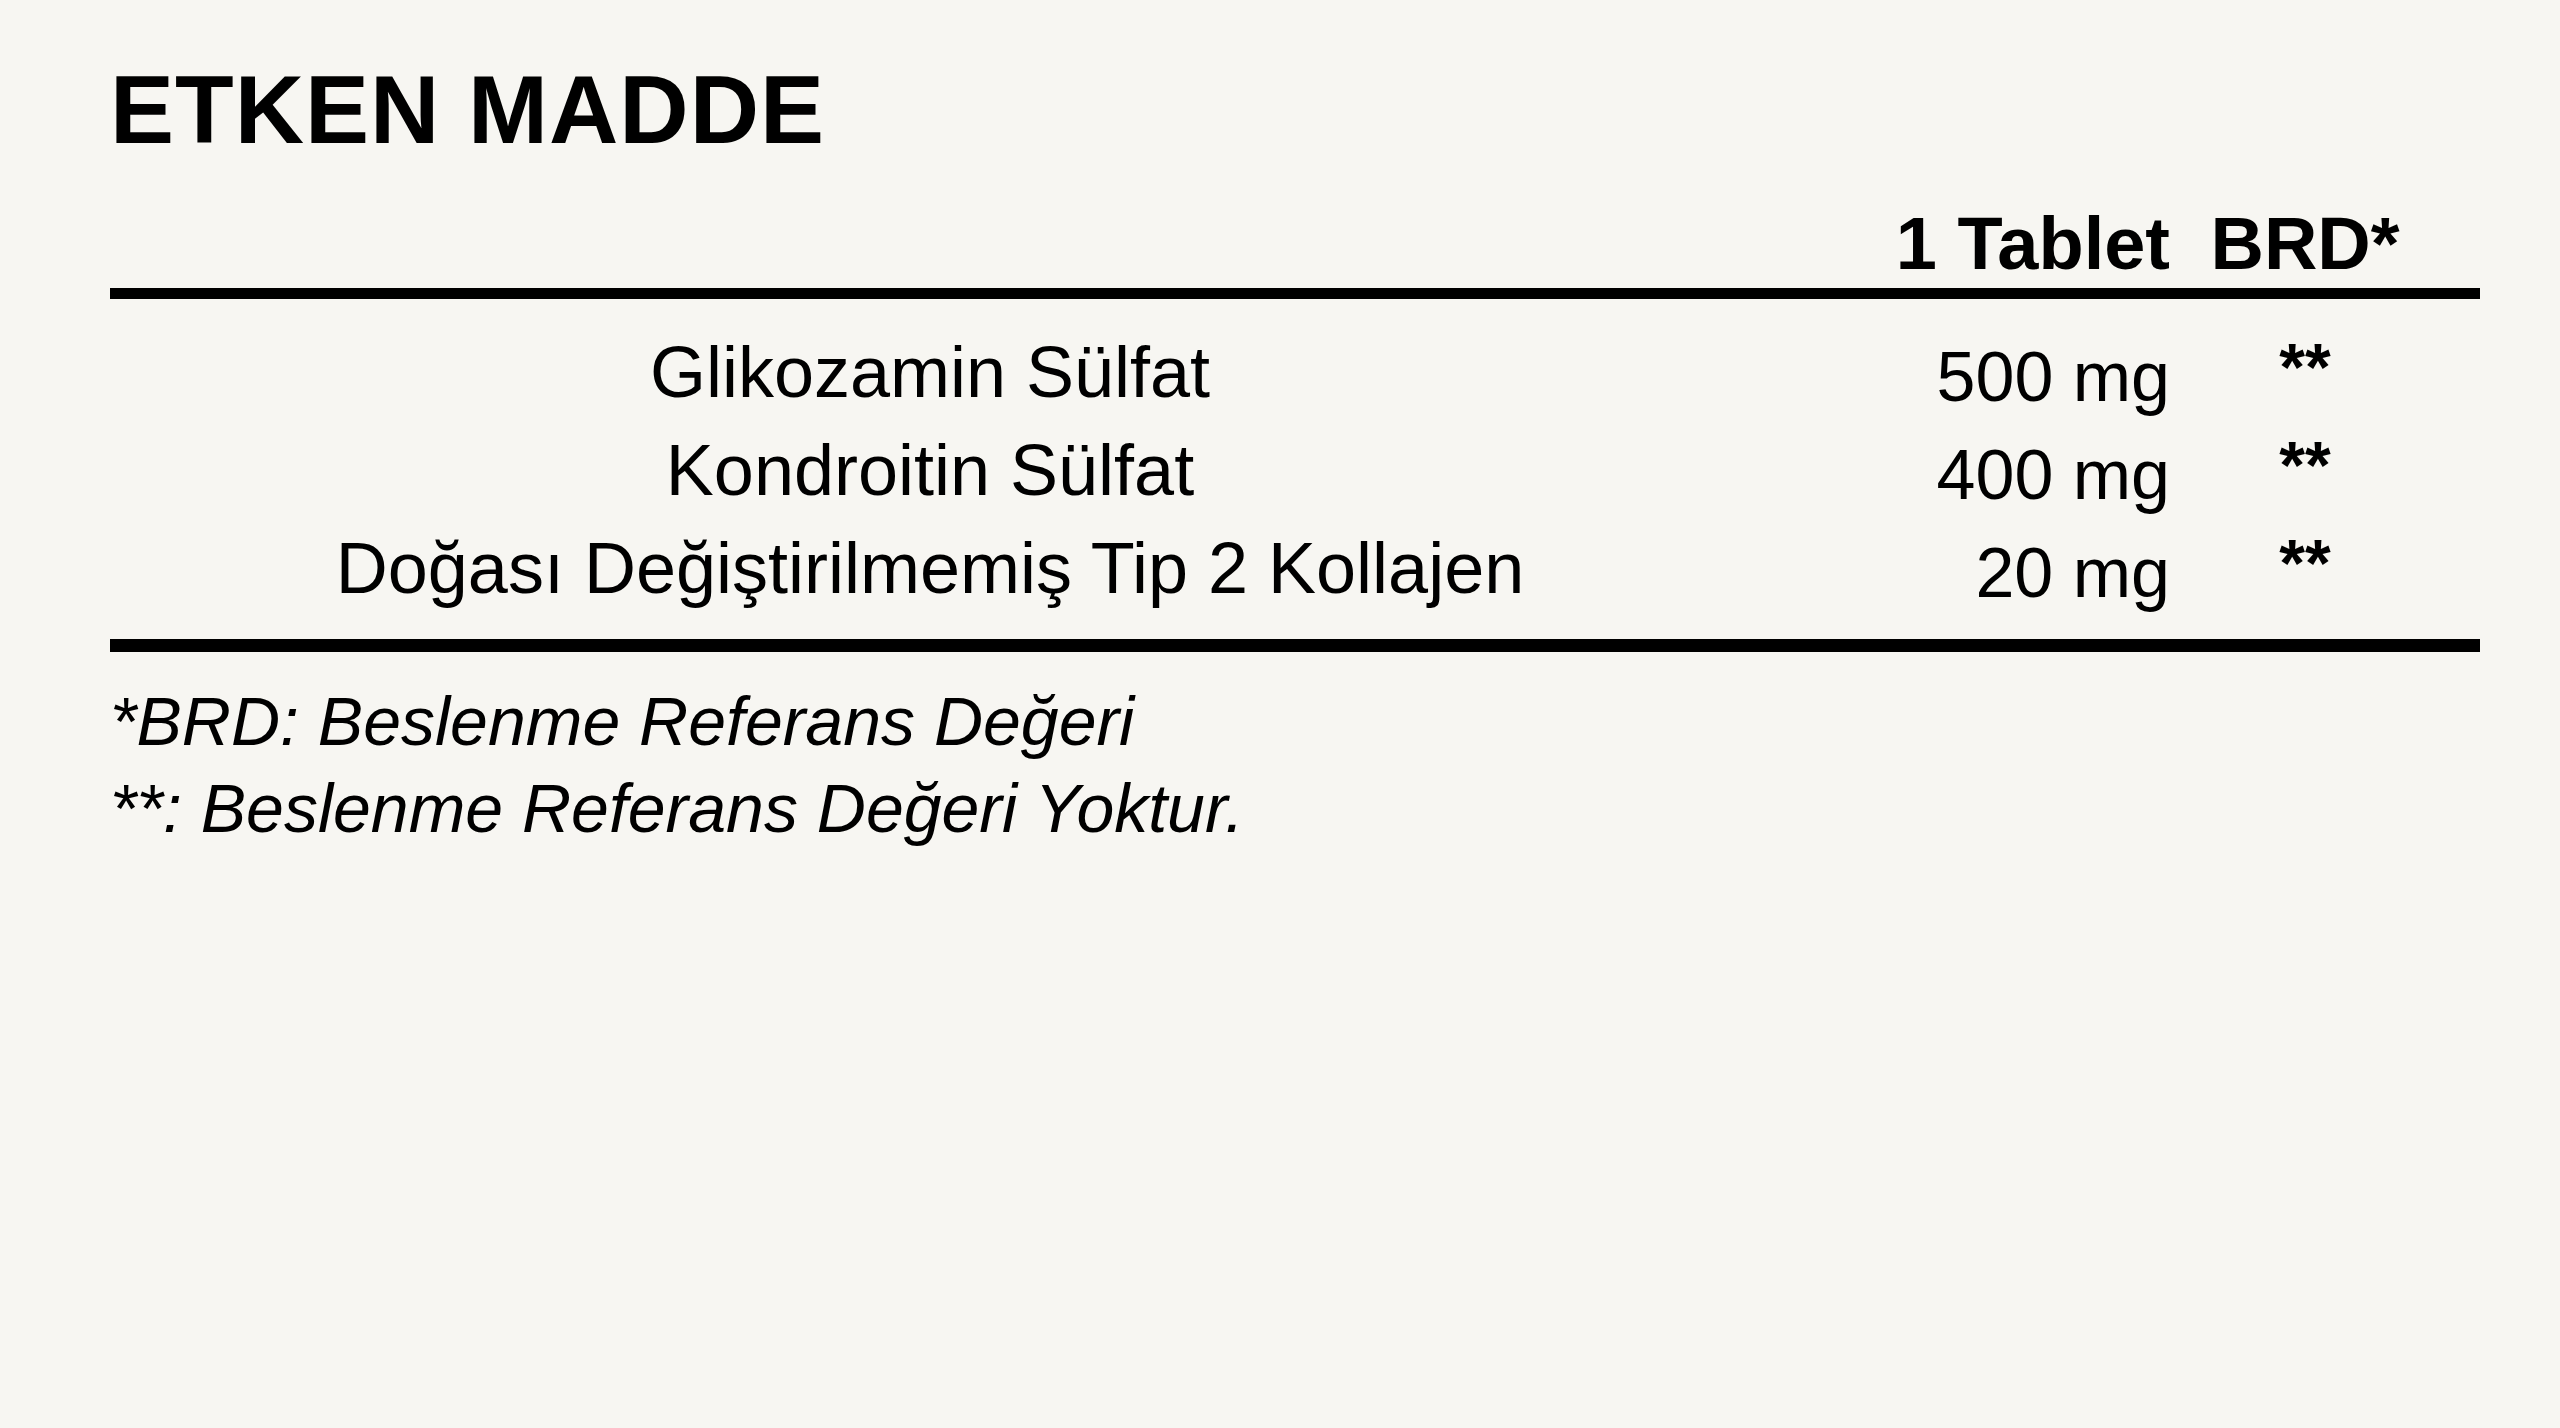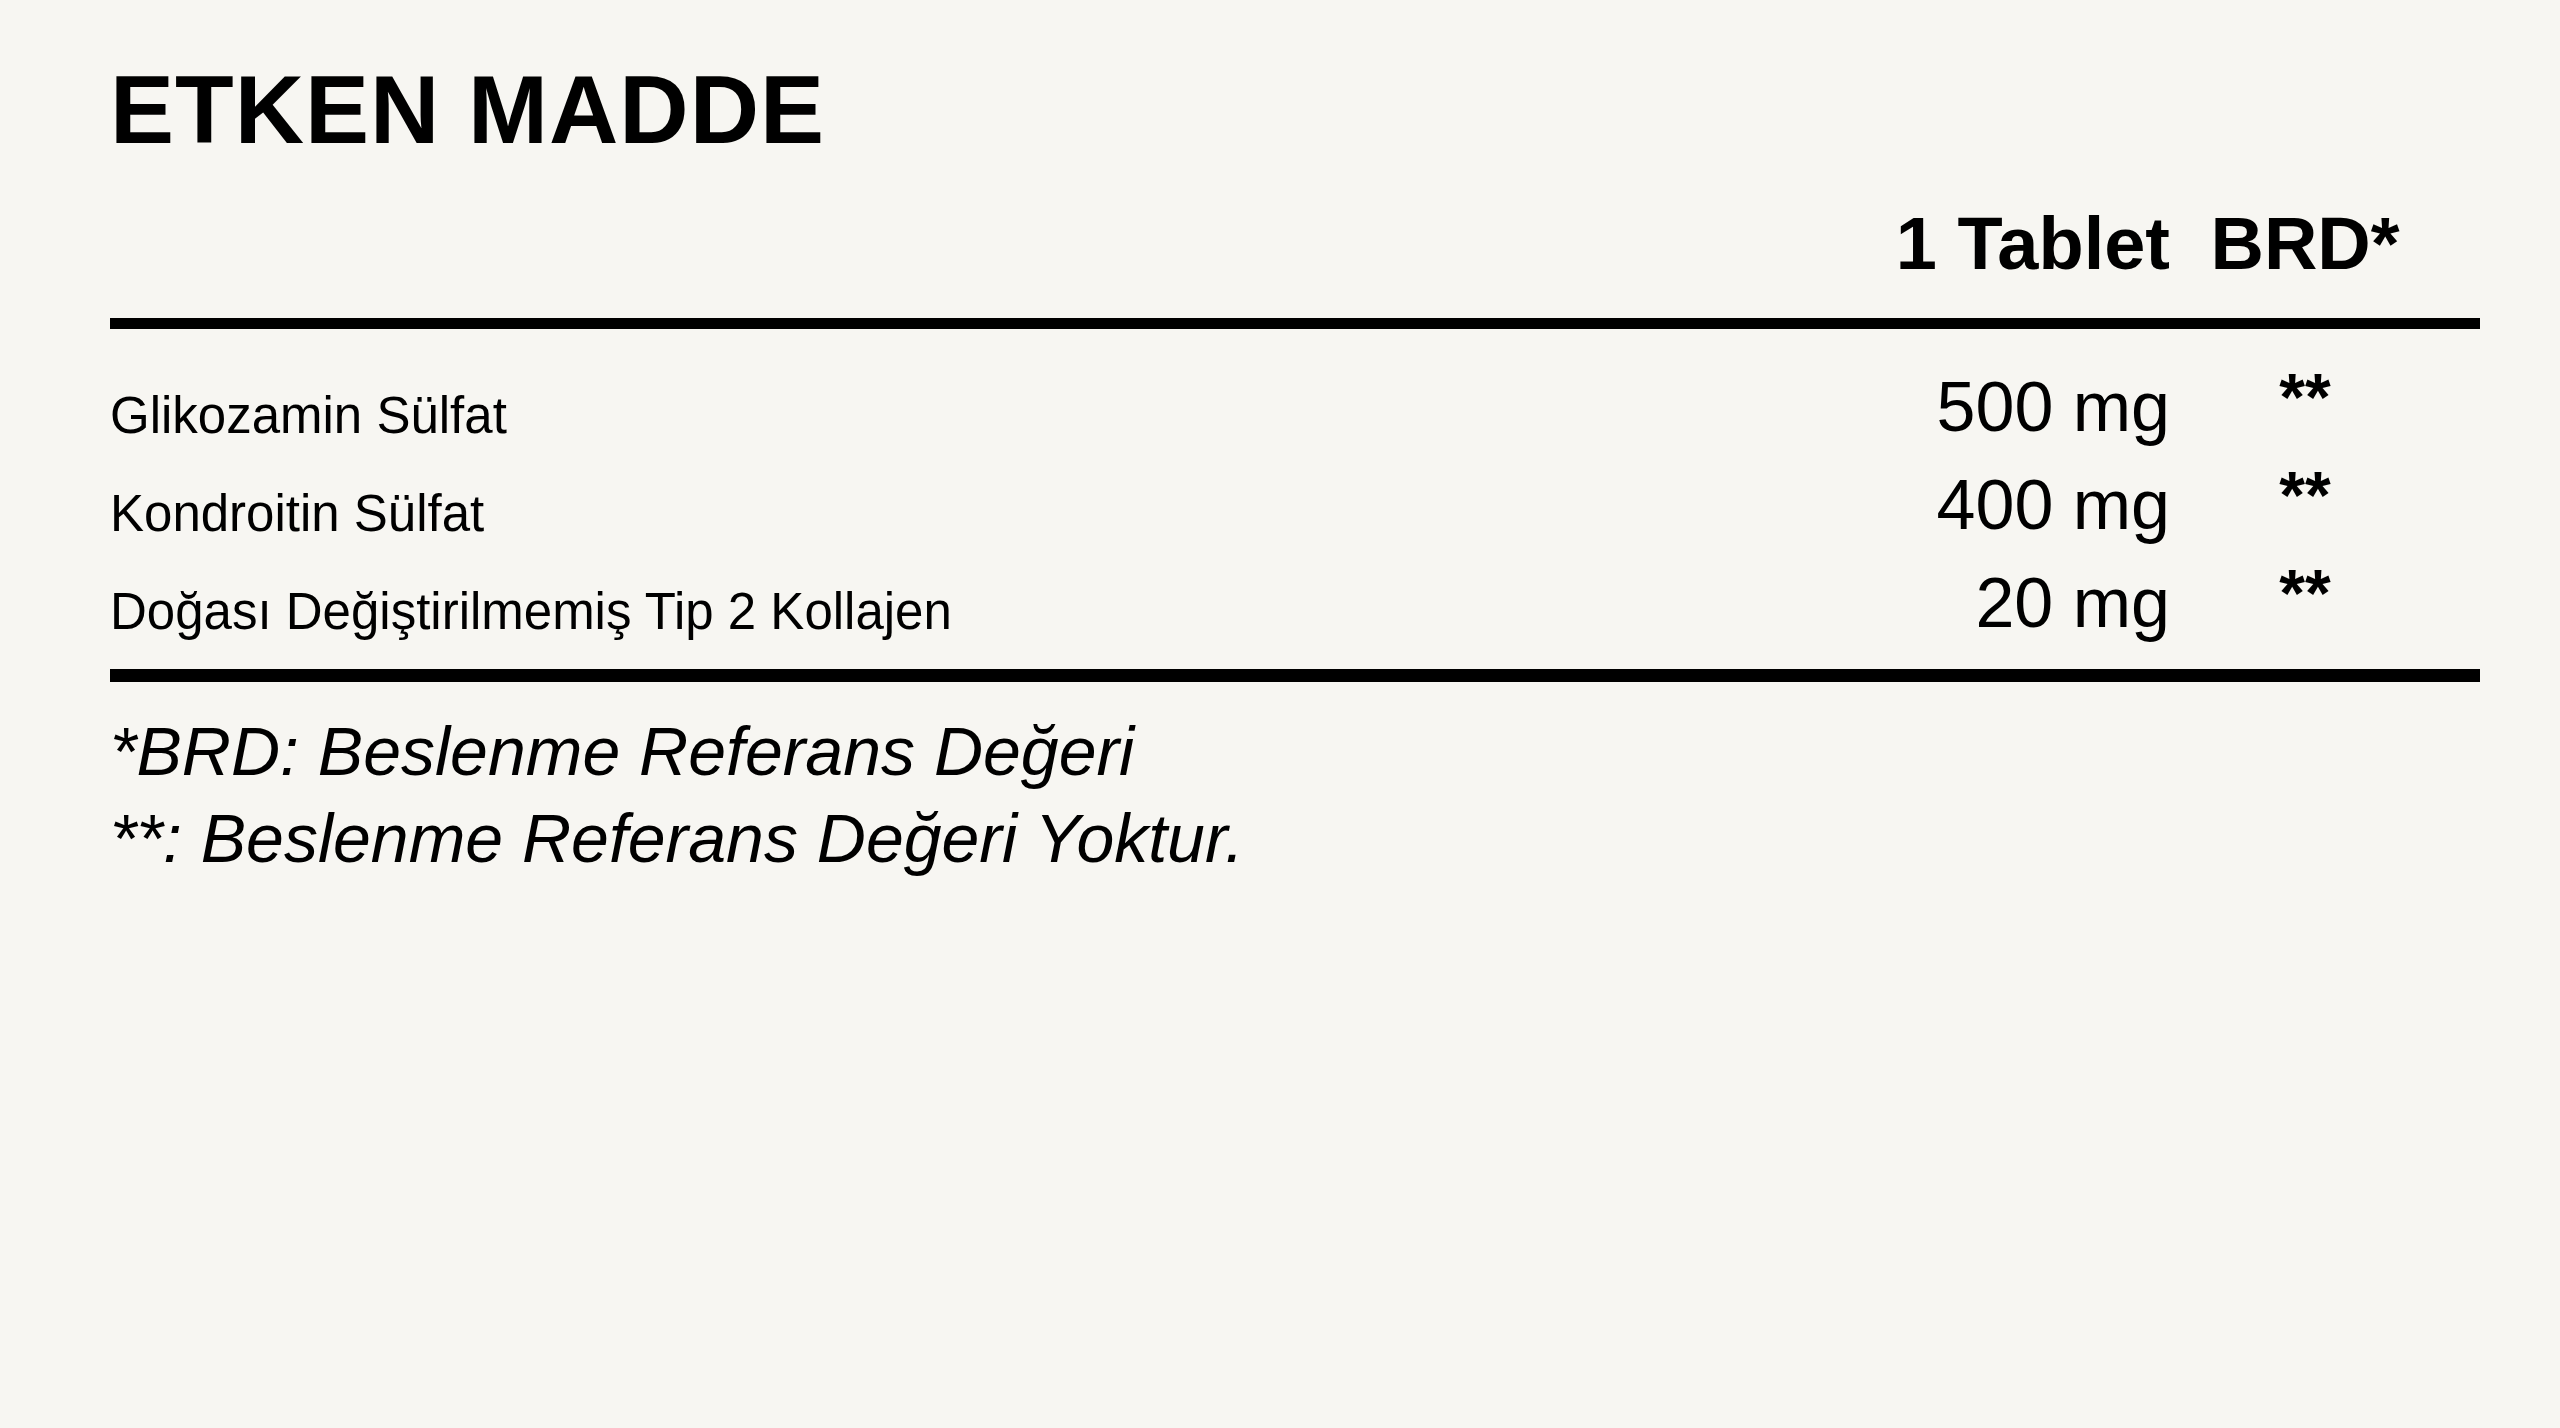--- a/index.html
+++ b/index.html
@@ -41,21 +41,21 @@
   table.nutrition col.c-brd    { width: 310px; }
 
   th, td {
     padding: 0;
     vertical-align: bottom;
   }
   .head-cell {
     font-size: 74px;
     font-weight: 700;
     text-align: right;
-    padding-bottom: 32px;
+    padding-bottom: 2px;
     padding-right: 0;
     white-space: nowrap;
   }
   .head-cell.brd {
     text-align: center;
     padding-right: 40px;
   }
   .head-empty { }
 
   .rule-row td {
@@ -68,23 +68,23 @@
   }
   .rule-bottom {
     height: 13px;
     background: #000;
     width: 100%;
   }
   .spacer-top { height: 26px; }
   .spacer-bottom { height: 20px; }
 
   .row-name {
-    font-size: 51px;
+    font-size: 72px;
     font-weight: 400;
-    text-align: left;
+    text-align: center;
     line-height: 1.22;
     white-space: nowrap;
     padding: 4px 0 6px 0;
   }
   .row-amount {
     font-size: 70px;
     font-weight: 400;
     text-align: right;
     white-space: nowrap;
     padding: 4px 0 6px 0;

